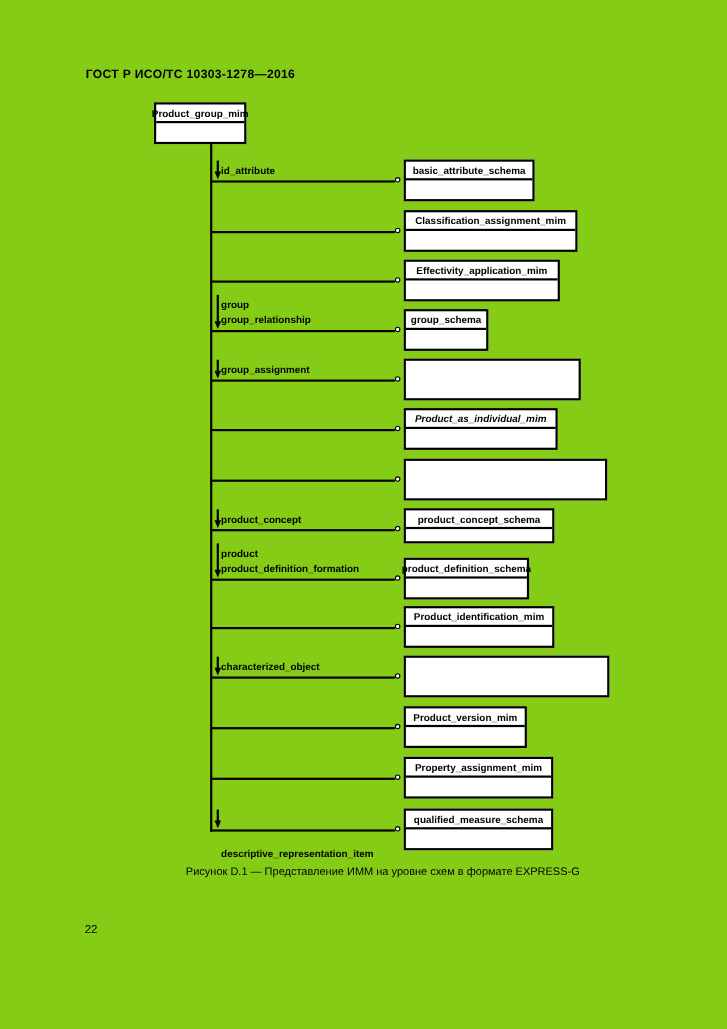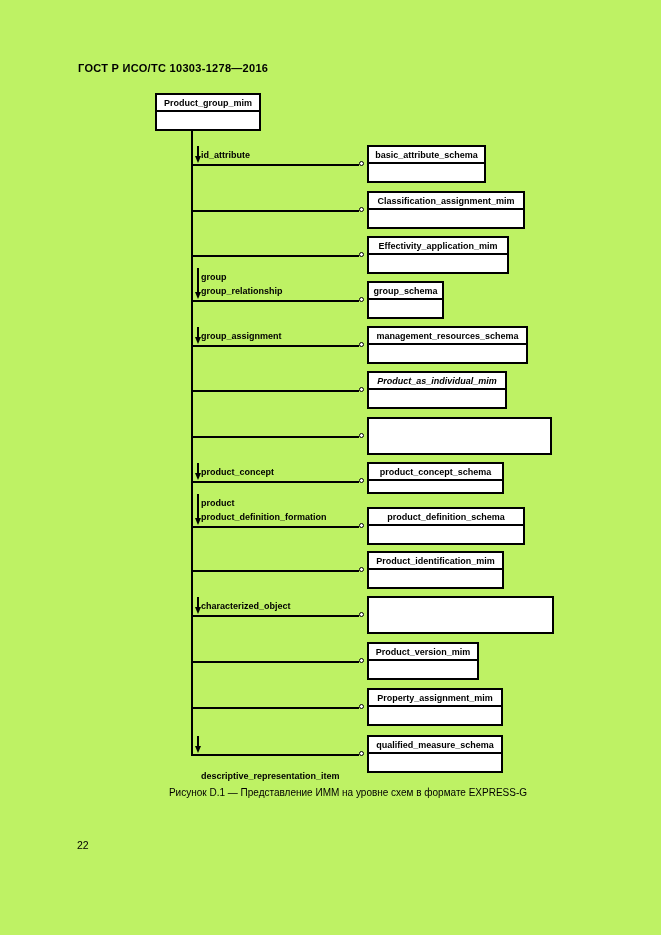--- a/index.html
+++ b/index.html
@@ -1,21 +1,21 @@
 <!DOCTYPE html>
 <html><head>
 <meta charset="utf-8">
 <style>
   * { box-sizing: border-box; }
   html, body { margin: 0; padding: 0; background: #e8e8e8; }
   .page {
     position: relative;
     width: 661px;
     height: 935px;
-    background: #bef264;
+    background: #84cc16;
     font-family: "Liberation Sans", sans-serif;
     color: #000;
     overflow: hidden;
   }
   .doc-header {
     position: absolute;
     left: 78px;
     top: 62px;
     font-size: 11px;
     font-weight: bold;
@@ -84,21 +84,21 @@
 </style>
 </head>
 <body>
 
 <div class="page">
 
   <div class="doc-header">ГОСТ Р ИСО/ТС 10303-1278—2016</div>
 
   <div>
 
-    <div class="node" id="root-box" style="left: 140px; top: 93px; width: 106px; height: 38px; margin-left: 15px;">
+    <div class="node" id="root-box" style="left: 140px; top: 93px; width: 84px; height: 38px;">
       <div class="node-title">Product_group_mim</div>
       <div class="node-body"></div>
     </div>
 
     <div class="vline" id="trunk" style="left: 191px; top: 131px; height: 625px;"></div>
 
     <div id="branch-layer">
         <div class="">
           <div class="hline" style="left: 191px; top: 164px; width: 168px;"></div>
           <div class="circle" style="left: 359px; top: 161px;"></div>
@@ -135,21 +135,20 @@
           </div>
           <div class="rel-label" style="left: 201px; top: 270px;">group</div>
           <div class="rel-label" style="left: 201px; top: 284px;">group_relationship</div>
           <div class="vline" style="left: 197px; top: 268px; height: 27px;"></div>
           <div class="arrowhead" style="left: 194.5px; top: 292px;"></div>
         </div>
         <div class="">
           <div class="hline" style="left: 191px; top: 345px; width: 168px;"></div>
           <div class="circle" style="left: 359px; top: 342px;"></div>
           <div class="node" style="left: 367px; top: 326px; width: 161px; height: 38px;">
-            <div class="node-title">management_resources_schema</div>
             <div class="node-body"></div>
           </div>
           <div class="rel-label" style="left: 201px; top: 329px;">group_assignment</div>
           <div class="vline" style="left: 197px; top: 327px; height: 13px;"></div>
           <div class="arrowhead" style="left: 194.5px; top: 337px;"></div>
         </div>
         <div class="">
           <div class="hline" style="left: 191px; top: 390px; width: 168px;"></div>
           <div class="circle" style="left: 359px; top: 387px;"></div>
           <div class="node" style="left: 367px; top: 371px; width: 140px; height: 38px; font-style: italic;">
@@ -171,21 +170,21 @@
             <div class="node-title">product_concept_schema</div>
             <div class="node-body"></div>
           </div>
           <div class="rel-label" style="left: 201px; top: 465px;">product_concept</div>
           <div class="vline" style="left: 197px; top: 463px; height: 13px;"></div>
           <div class="arrowhead" style="left: 194.5px; top: 473px;"></div>
         </div>
         <div class="">
           <div class="hline" style="left: 191px; top: 526px; width: 168px;"></div>
           <div class="circle" style="left: 359px; top: 523px;"></div>
-          <div class="node" style="left: 367px; top: 507px; width: 158px; height: 38px;">
+          <div class="node" style="left: 367px; top: 507px; width: 114px; height: 38px;">
             <div class="node-title">product_definition_schema</div>
             <div class="node-body"></div>
           </div>
           <div class="rel-label" style="left: 201px; top: 496px;">product</div>
           <div class="rel-label" style="left: 201px; top: 510px;">product_definition_formation</div>
           <div class="vline" style="left: 197px; top: 494px; height: 27px;"></div>
           <div class="arrowhead" style="left: 194.5px; top: 518px;"></div>
         </div>
         <div class="">
           <div class="hline" style="left: 191px; top: 570px; width: 168px;"></div>

